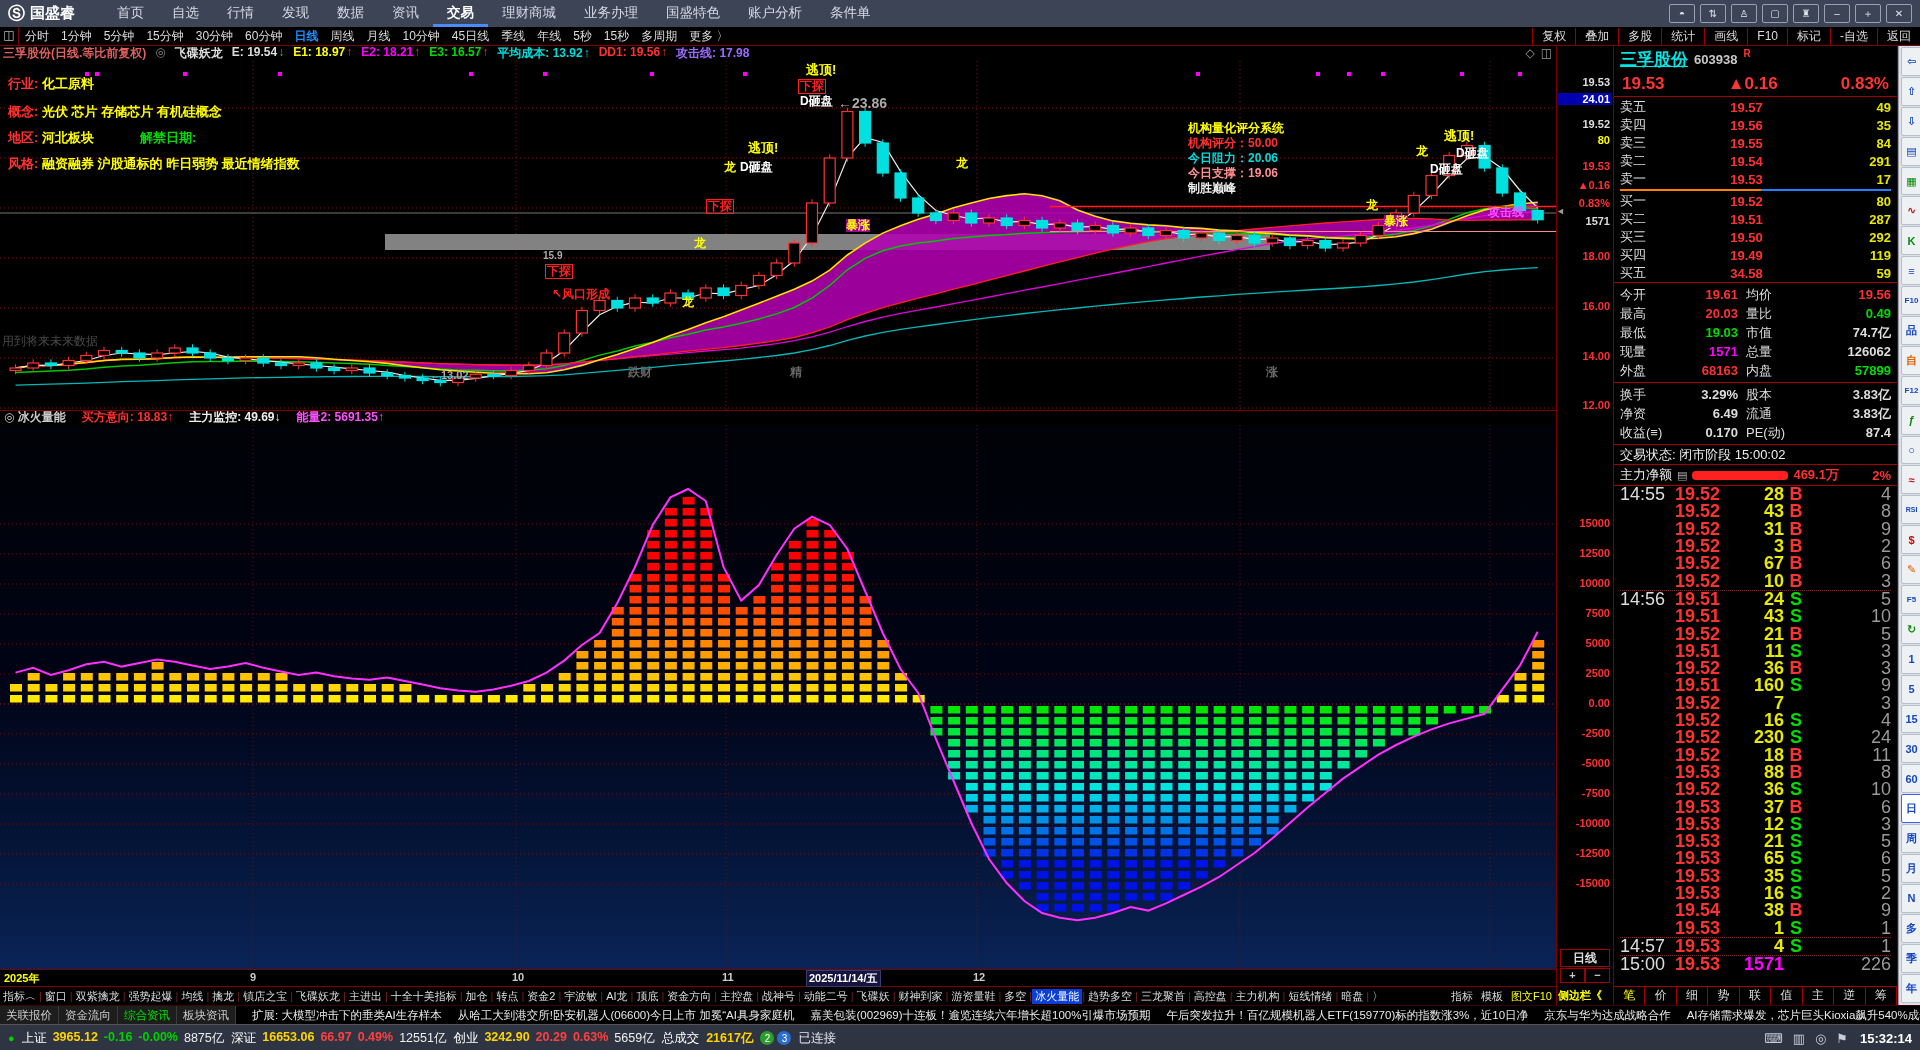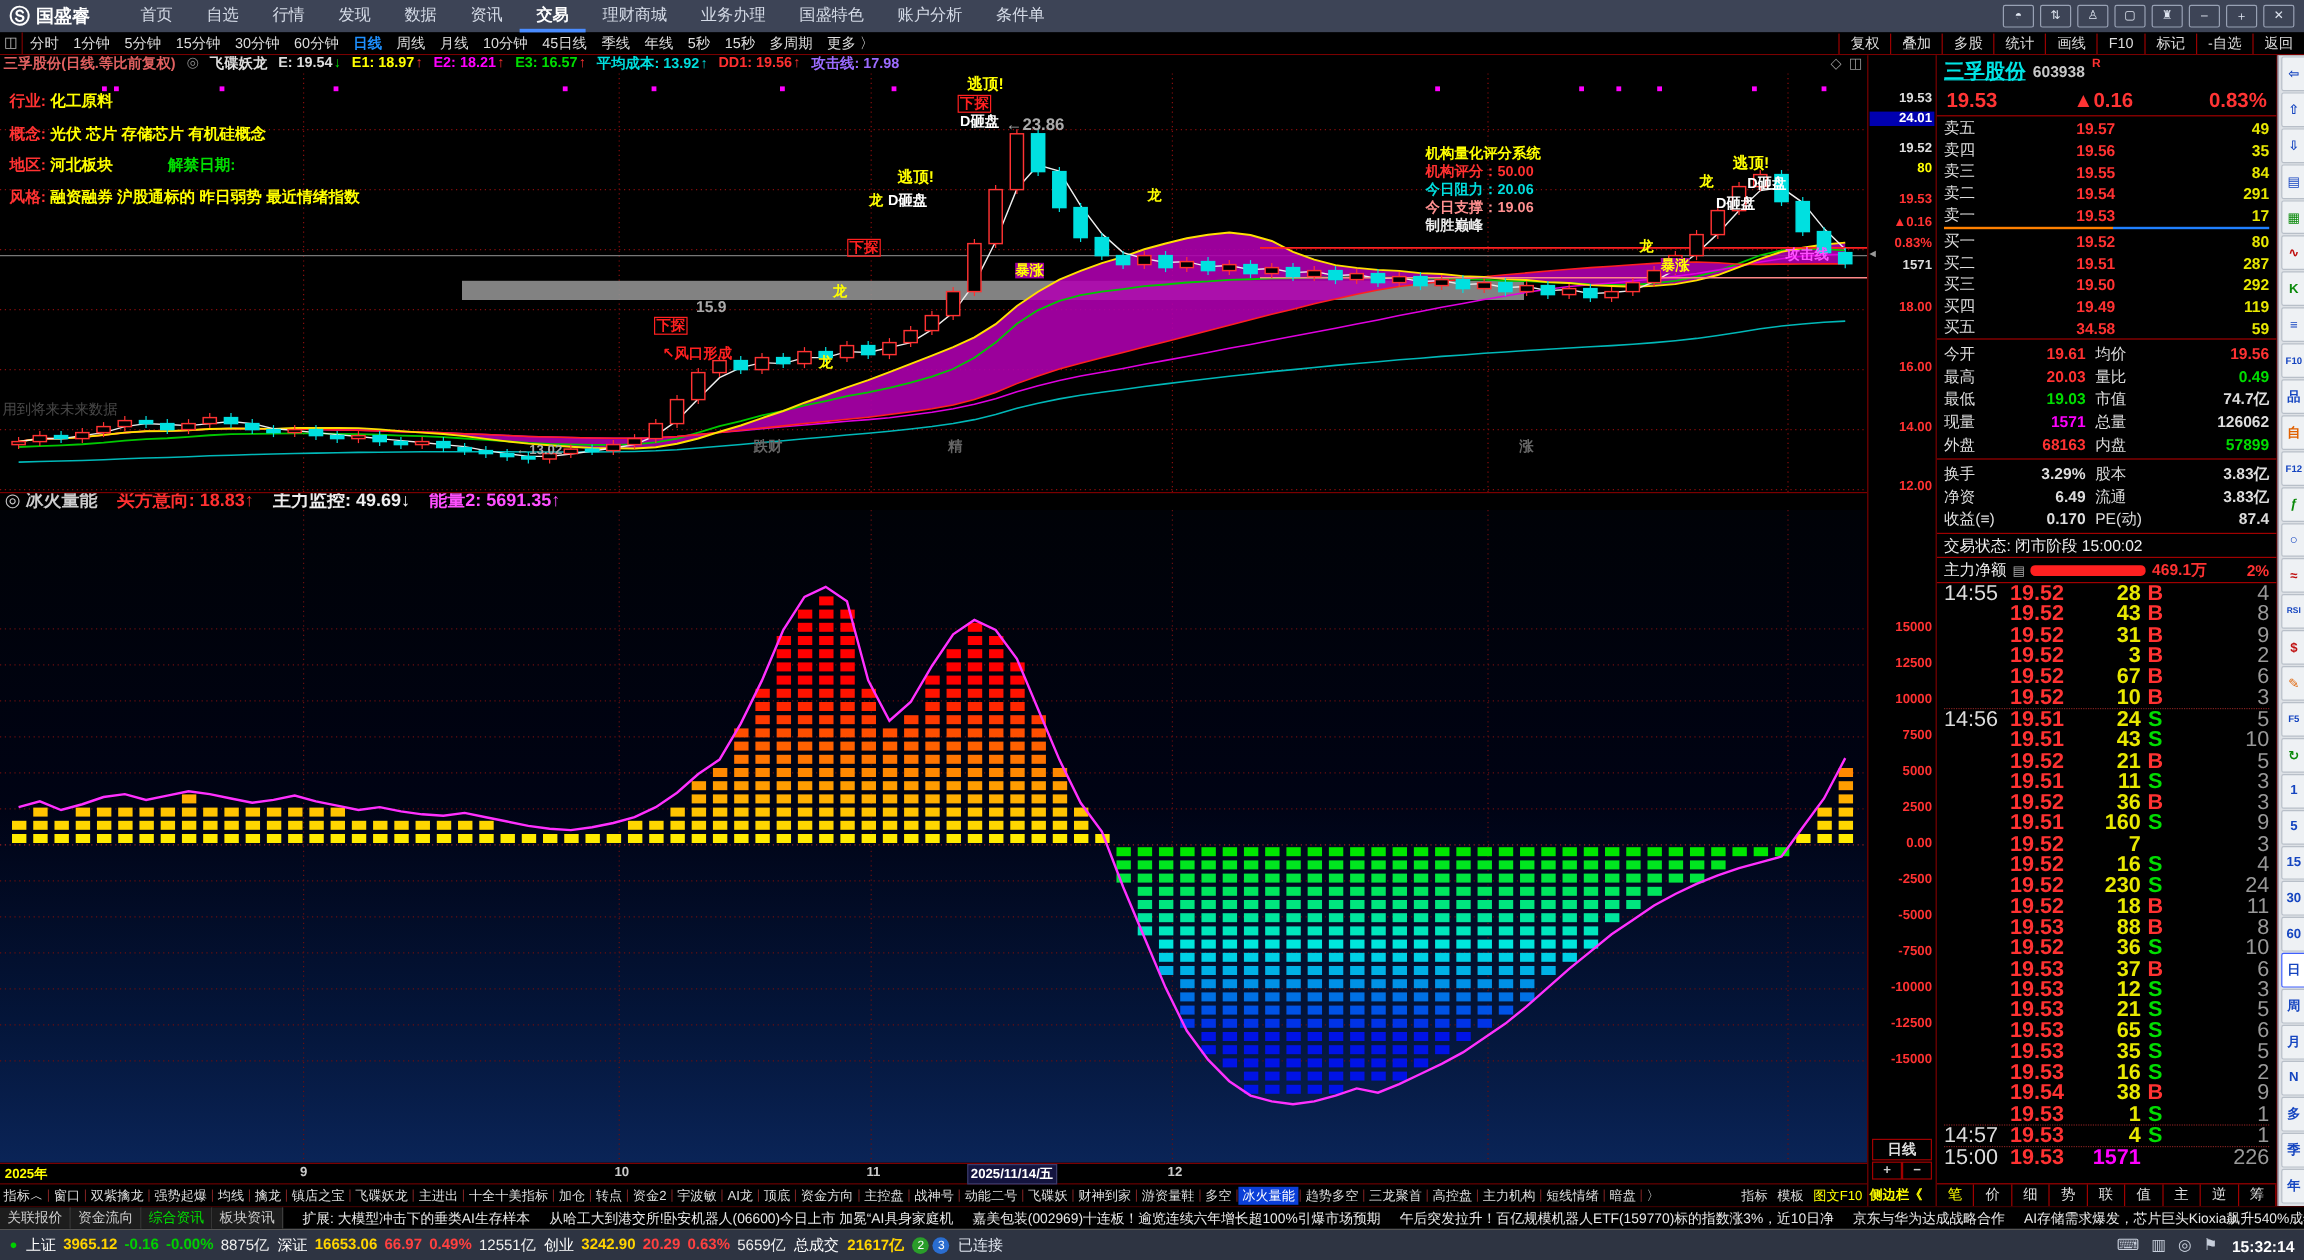--- a/index.html
+++ b/index.html
@@ -18,21 +18,21 @@
 .p-item{padding:0 6px;line-height:17px;white-space:nowrap;}
 .p-item.active{color:#1e90ff;font-weight:bold;}
 #period-right{margin-left:auto;display:flex;}
 .p-btn{padding:0 9px;line-height:17px;border-left:1px solid #9a0000;white-space:nowrap;}
 
 #main-row{display:flex;height:959px;}
 #chart-col{width:1556px;display:flex;flex-direction:column;background:#000;}
 #info-line{height:15px;display:flex;align-items:center;gap:9px;font-size:12px;font-weight:bold;padding-left:3px;white-space:nowrap;overflow:hidden;}
 #info-right{margin-left:auto;display:flex;gap:6px;padding-right:4px;color:#999;font-weight:normal;}
 #main-chart{height:350px;position:relative;background:#000;overflow:hidden;}
-#sub-header{height:14px;border-top:1px solid #7a0000;display:flex;gap:16px;font-size:15px;font-weight:bold;padding-left:4px;align-items:center;background:#000;overflow:hidden;}
+#sub-header{height:14px;border-top:1px solid #7a0000;display:flex;gap:16px;font-size:12px;font-weight:bold;padding-left:4px;align-items:center;background:#000;overflow:hidden;}
 #sub-chart{height:546px;position:relative;overflow:hidden;background:linear-gradient(180deg,#000207 0%,#000314 45%,#041539 78%,#0a2457 100%);}
 #date-axis{height:16px;position:relative;background:#000;border-top:1px solid #7a0000;color:#ccc;font-size:11px;font-weight:bold;}
 .d-tick{position:absolute;top:1px;white-space:nowrap;}
 .d-tick.hl{background:#14143f;border:1px solid #3a3a6a;padding:0 2px;top:0;}
 #tabs-row{height:18px;display:flex;align-items:center;background:#000;border-top:1px solid #7a0000;color:#ddd;font-size:11px;overflow:hidden;white-space:nowrap;}
 .itab{padding:0 3px;}
 .itab.active{background:#0b3fd8;color:#fff;}
 .tab-sep{color:#7a2020;}
 #tabs-right{margin-left:auto;display:flex;gap:8px;padding-right:4px;}
 .ylw{color:#ffff00;text-align:center;}
@@ -421,21 +421,21 @@
             <div class="o-row" style="left: 8px; top: 14px;"><span class="o-lab">行业:</span><span class="o-val"> 化工原料</span></div>
             <div class="o-row" style="left: 8px; top: 42px;"><span class="o-lab">概念:</span><span class="o-val"> 光伏 芯片 存储芯片 有机硅概念</span></div>
             <div class="o-row" style="left: 8px; top: 68px;"><span class="o-lab">地区:</span><span class="o-val"> 河北板块</span><span class="o-extra">解禁日期:</span></div>
             <div class="o-row" style="left: 8px; top: 94px;"><span class="o-lab">风格:</span><span class="o-val"> 融资融券 沪股通标的 昨日弱势 最近情绪指数</span></div>
             <div class="anno" style="left: 748px; top: 80px; color: rgb(255, 255, 0); font-size: 13px;">逃顶!</div>
             <div class="anno" style="left: 724px; top: 100px; color: rgb(255, 255, 0);">龙</div>
             <div class="anno" style="left: 740px; top: 100px; color: rgb(255, 255, 255);">D砸盘</div>
             <div class="anno box" style="left: 706px; top: 138px; color: rgb(255, 32, 32);">下探</div>
             <div class="anno" style="left: 694px; top: 176px; color: rgb(255, 255, 0);">龙</div>
             <div class="anno" style="left: 682px; top: 235px; color: rgb(255, 255, 0);">龙</div>
-            <div class="anno" style="left: 580px; top: 188px; color: rgb(170, 170, 170); font-size: 13px;">15.9</div>
+            <div class="anno" style="left: 543px; top: 188px; color: rgb(170, 170, 170); font-size: 10px;">15.9</div>
             <div class="anno box" style="left: 545px; top: 203px; color: rgb(255, 32, 32);">下探</div>
             <div class="anno" style="left: 552px; top: 227px; color: rgb(255, 32, 32);">↖风口形成</div>
             <div class="anno" style="left: 430px; top: 308px; color: rgb(170, 170, 170); font-size: 11px;">←13.02</div>
             <div class="anno" style="left: 806px; top: 2px; color: rgb(255, 255, 0); font-size: 13px;">逃顶!</div>
             <div class="anno box" style="left: 798px; top: 18px; color: rgb(255, 32, 32);">下探</div>
             <div class="anno" style="left: 800px; top: 34px; color: rgb(255, 255, 255);">D砸盘</div>
             <div class="anno" style="left: 838px; top: 36px; color: rgb(170, 170, 170); font-size: 14px;">←23.86</div>
             <div class="anno" style="left: 846px; top: 158px; color: rgb(255, 255, 0); background: rgb(160, 0, 160);">暴涨</div>
             <div class="anno" style="left: 956px; top: 96px; color: rgb(255, 255, 0);">龙</div>
             <div class="anno" style="left: 1444px; top: 68px; color: rgb(255, 255, 0); font-size: 13px;">逃顶!</div>

